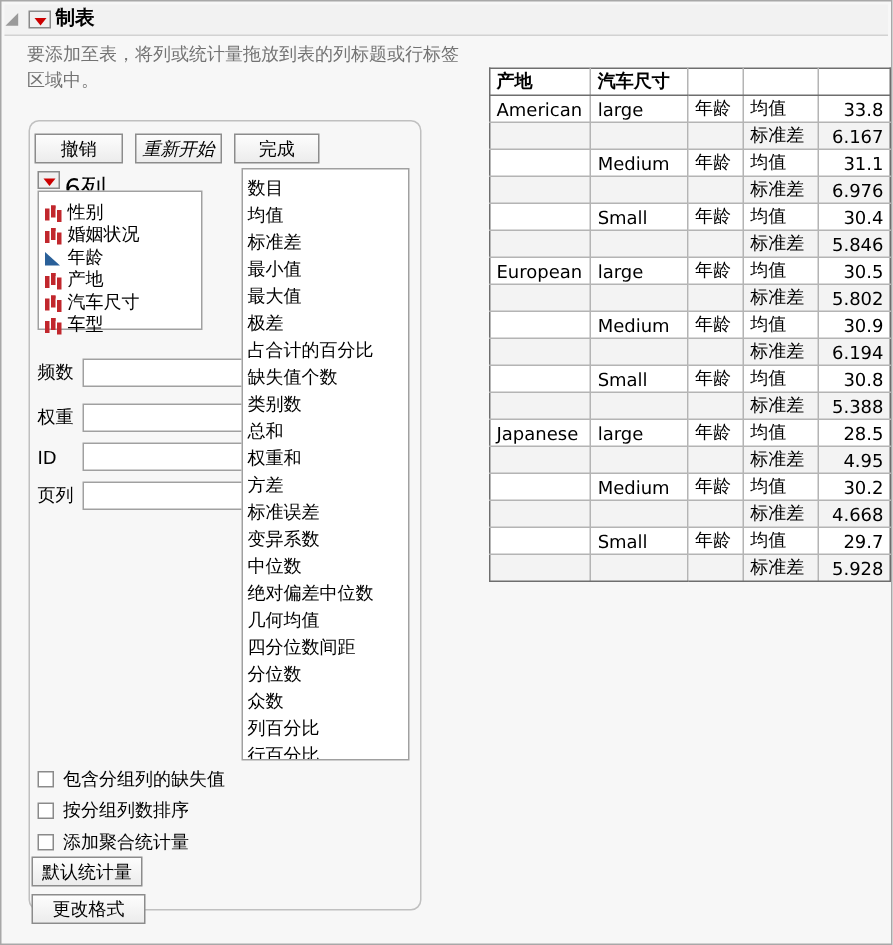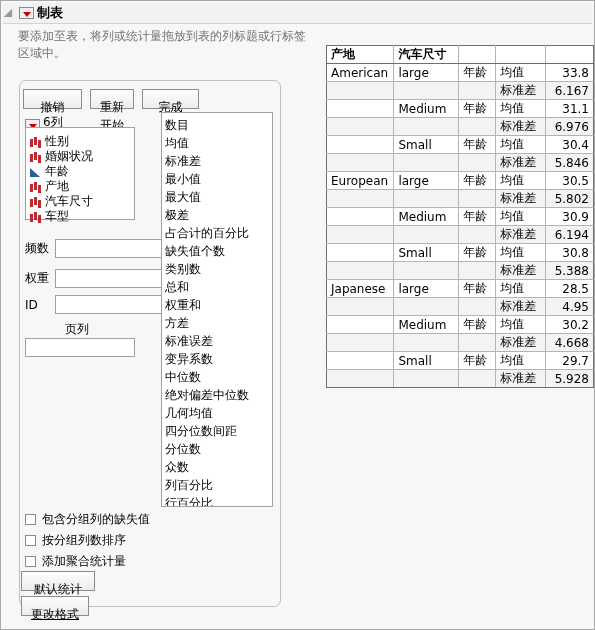--- a/index.html
+++ b/index.html
@@ -97,40 +97,40 @@
   
   .btn {
     box-sizing: border-box;
     border: 1px solid #8c8c8c;
     background: linear-gradient(#fdfdfd, #ececec);
     font-family: "DejaVu Sans", "Liberation Sans", sans-serif;
     font-size: 12px;
     color: #000;
     text-align: center;
     cursor: default;
-    padding: 8px;
+    padding: 0;
   }
   .btn-row {
     position: absolute;
     left: 22px; top: 88px;
     display: flex;
     gap: 8px;
   }
   .btn-row .btn { height: 20px; line-height: 18px; }
   .b-undo    { width: 59px; }
-  .b-restart { width: 44px; }
+  .b-restart { width: 58px; font-style: italic; }
   .b-done    { width: 57px; }
 
   
   .collabel {
     position: absolute;
     left: 24px; top: 113px;
     display: flex;
-    align-items: flex-end;
-    font-size: 12px;
+    align-items: flex-start;
+    font-size: 17px;
   }
   .collabel .redtri-box { margin-left: 0; }
   .collabel span { margin-left: 3px; }
 
   .collist {
     position: absolute;
     left: 24px; top: 126px;
     width: 110px; height: 93px;
     box-sizing: border-box;
     border: 1px solid #a0a0a0;
@@ -182,21 +182,21 @@
   }
   .role .rbox {
     box-sizing: border-box;
     width: 110px; height: 19px;
     border: 1px solid #a0a0a0;
     background: #ffffff;
   }
   .r1 { top: 238px; }
   .r2 { top: 268px; }
   .r3 { top: 294px; }
-  .r4 { top: 320px; flex-direction: column; }
+  .r4 { top: 320px; }
 
   
   .statlist {
     position: absolute;
     left: 160px; top: 111px;
     width: 112px; height: 395px;
     box-sizing: border-box;
     border: 1px solid #a0a0a0;
     background: #ffffff;
     padding: 3px 0 0 3px;
@@ -230,23 +230,22 @@
 
   .b-default {
     position: absolute;
     left: 20px; top: 570px;
     width: 74px; height: 20px;
     line-height: 18px;
   }
   .b-format {
     position: absolute;
     left: 20px; top: 595px;
-    width: 68px; height: 20px;
+    width: 76px; height: 20px;
     line-height: 18px;
-    text-decoration: underline;
   }
 
   
   .datatable {
     position: absolute;
     left: 325px; top: 44px;
     border-collapse: collapse;
     font-size: 12px;
     background: #ffffff;
     table-layout: fixed;

